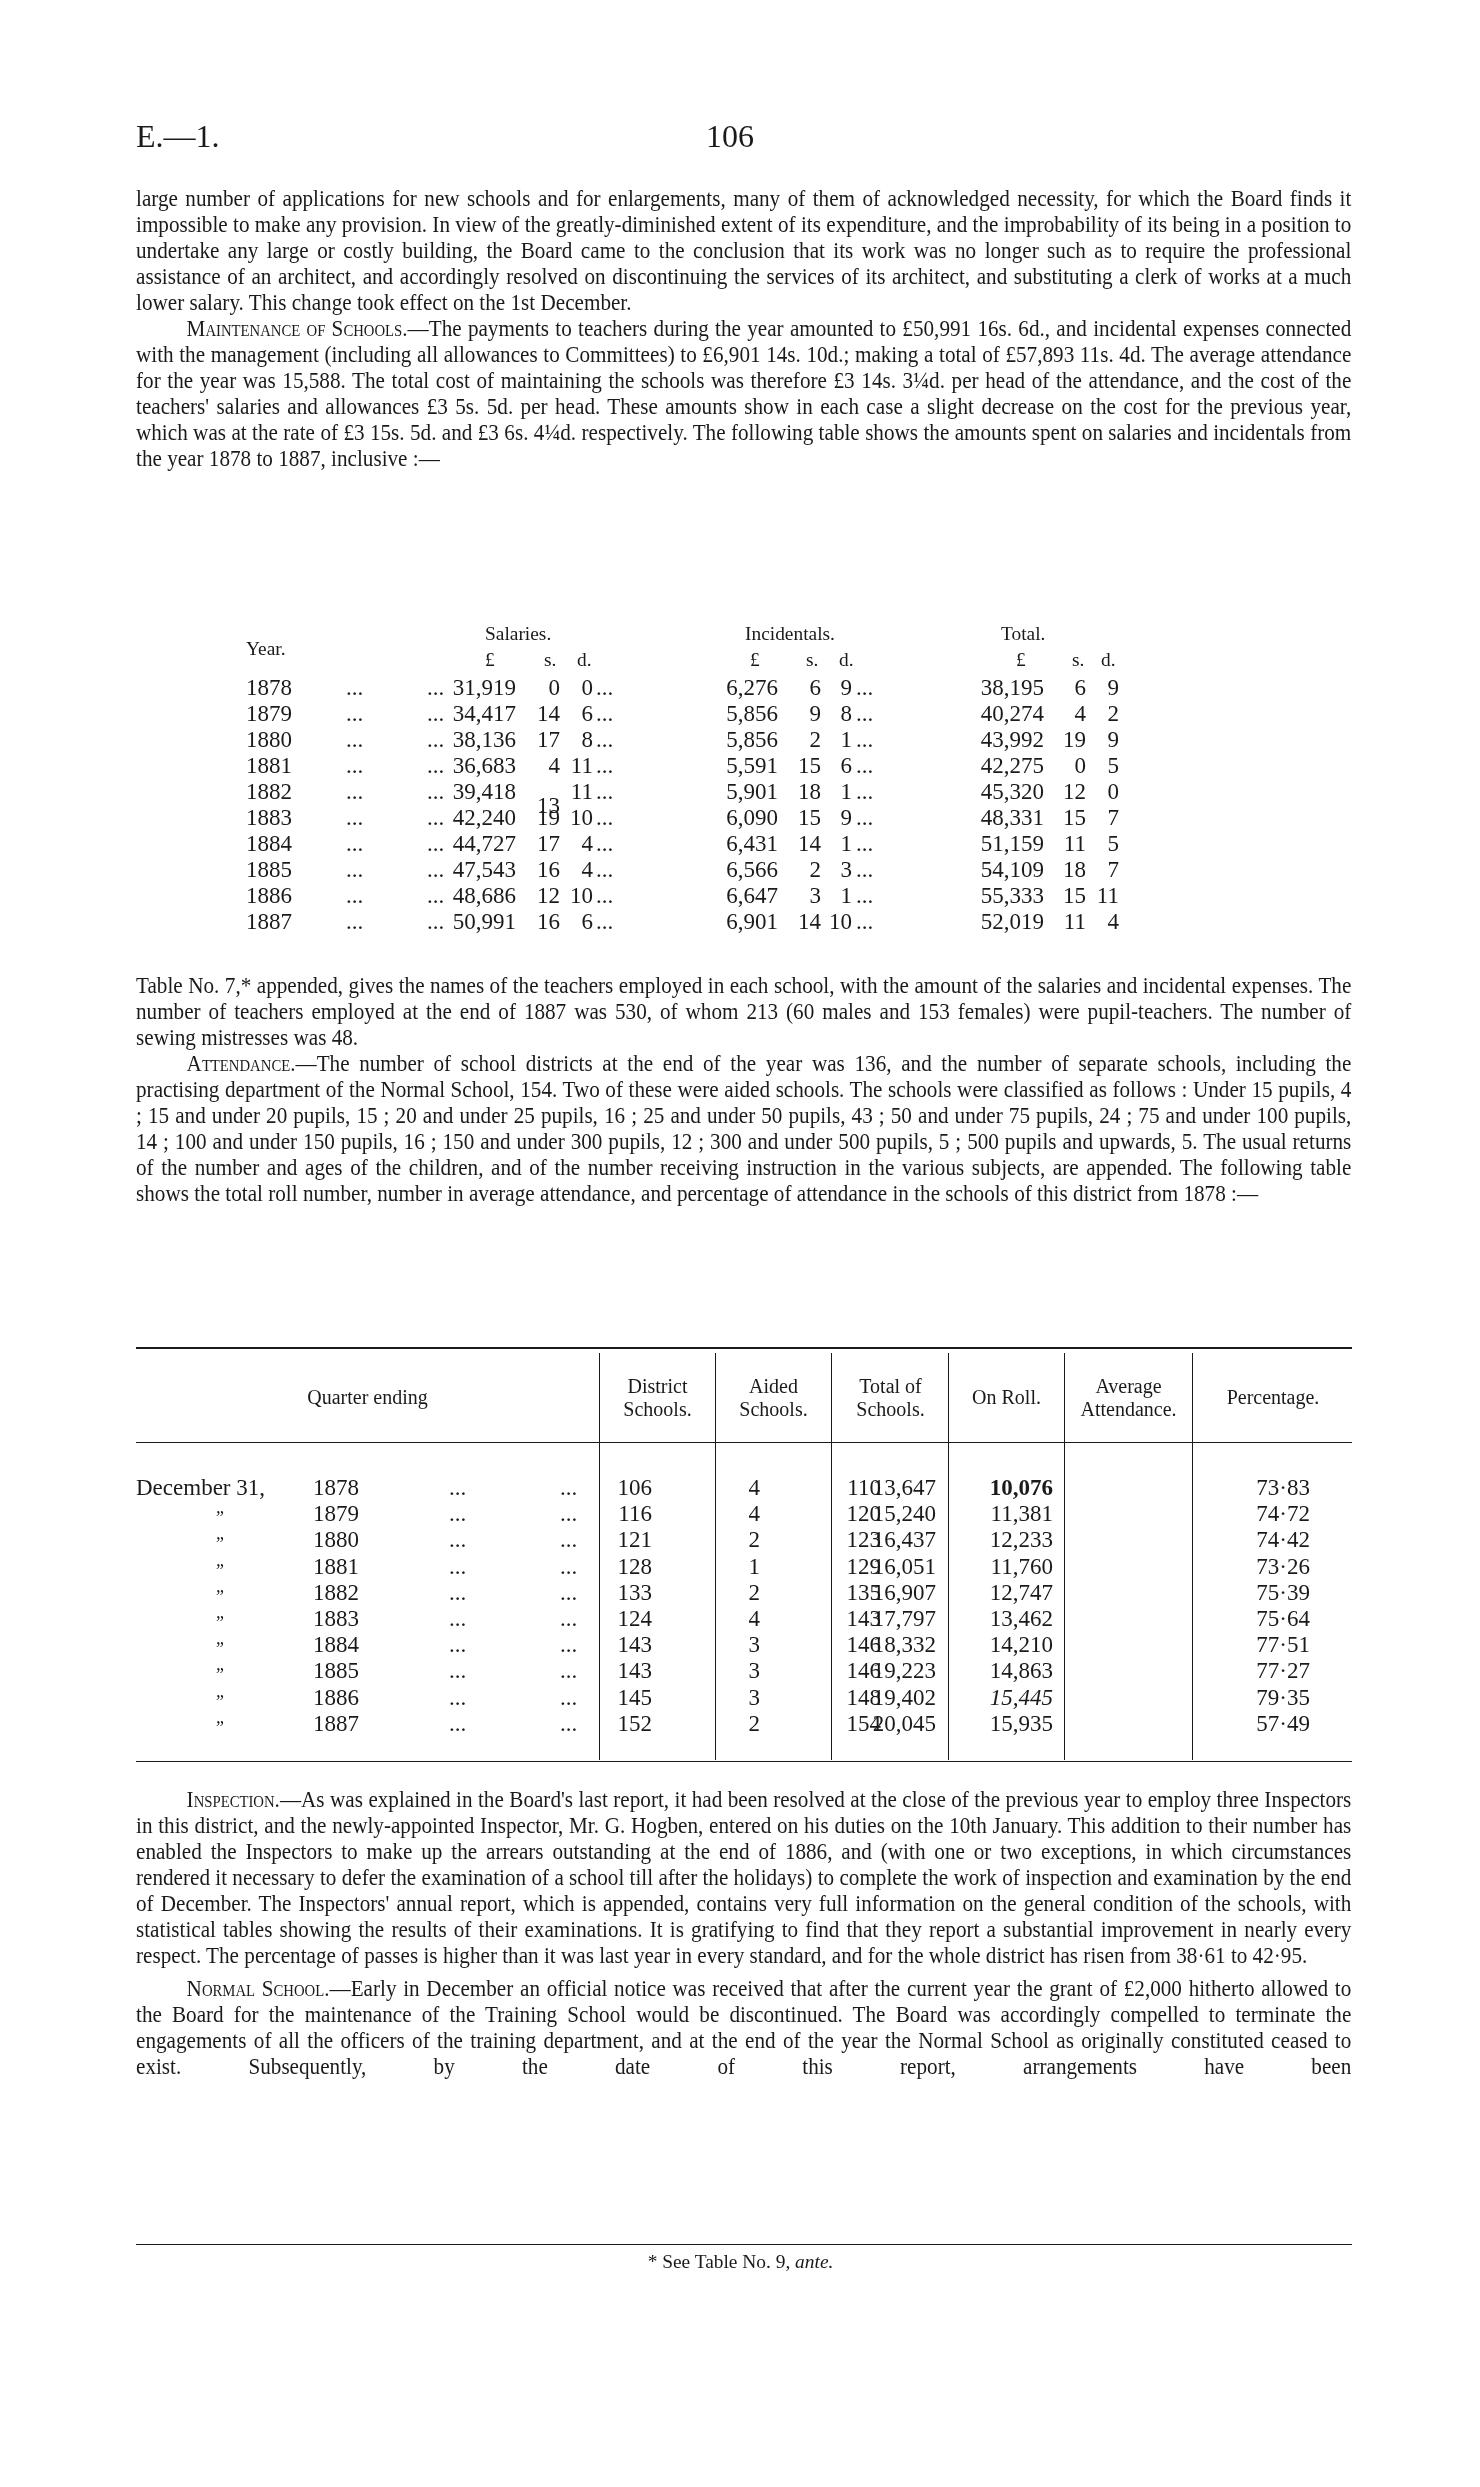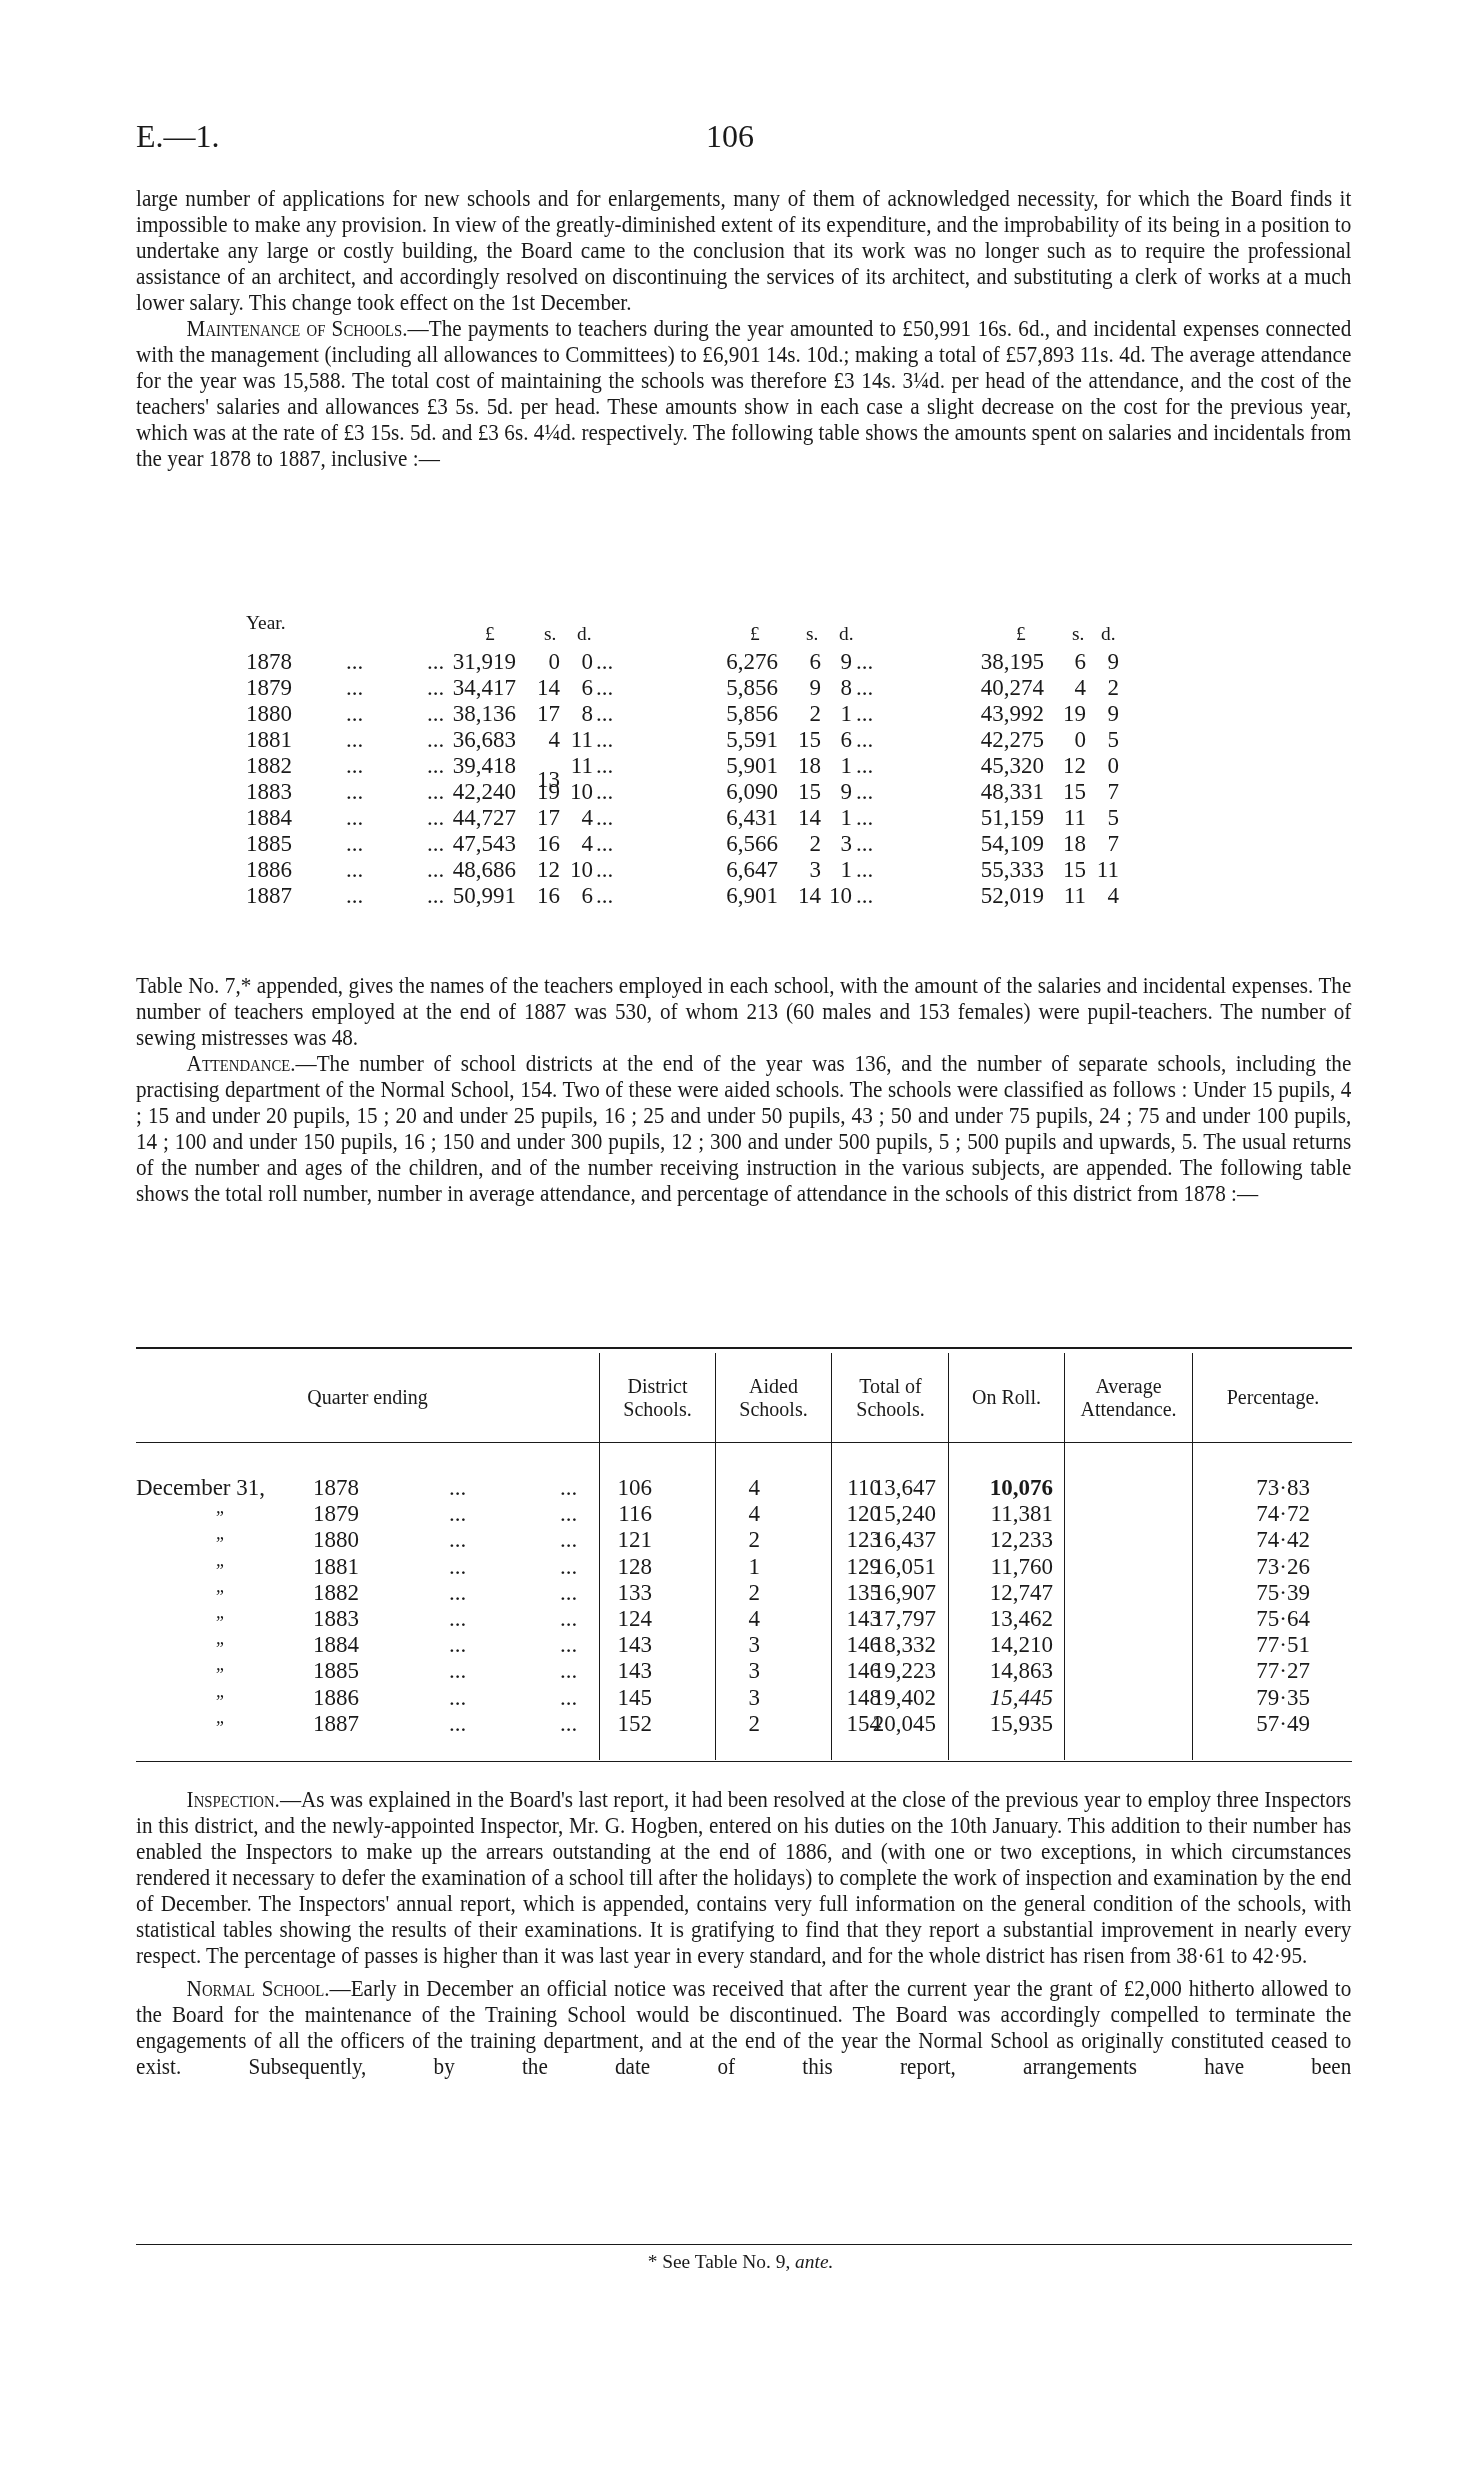--- a/index.html
+++ b/index.html
@@ -43,20 +43,25 @@
   <span class="hdr hdr-left">E.—1.</span>
   <span class="hdr hdr-center">106</span>
 </div>
 
 <div class="text" style="top:186px;">
   <p class="para">large number of applications for new schools and for enlargements, many of them of acknowledged necessity, for which the Board finds it impossible to make any provision.  In view of the greatly-diminished extent of its expenditure, and the improbability of its being in a position to undertake any large or costly building, the Board came to the conclusion that its work was no longer such as to require the professional assistance of an architect, and accordingly resolved on discontinuing the services of its architect, and substituting a clerk of works at a much lower salary.  This change took effect on the 1st December.</p>
   <p class="para ind"><span class="sc">Maintenance of Schools.</span><span>—The payments to teachers during the year amounted to £50,991 16s. 6d., and incidental expenses connected with the management (including all allowances to Committees) to £6,901 14s. 10d.; making a total of £57,893 11s. 4d.  The average attendance for the year was 15,588.  The total cost of maintaining the schools was therefore £3 14s. 3¼d. per head of the attendance, and the cost of the teachers' salaries and allowances £3 5s. 5d. per head.  These amounts show in each case a slight decrease on the cost for the previous year, which was at the rate of £3 15s. 5d. and £3 6s. 4¼d. respectively.  The following table shows the amounts spent on salaries and incidentals from the year 1878 to 1887, inclusive :—</span></p>
 </div>
 
 <div class="t1" id="t1">
+  <div class="row" style="height:26px;">
+    <span class="c" style="left:239px; font-size:19.4px;">Salaries.</span>
+    <span class="c" style="left:499px; font-size:19.4px;">Incidentals.</span>
+    <span class="c" style="left:755px; font-size:19.4px;">Total.</span>
+  </div>
   <div class="row" style="height:26px;">
     <span class="c" style="left:0; top:-11px; font-size:19.4px;">Year.</span>
     <span class="c" style="left:239px; font-size:19.4px;">£</span>
     <span class="c" style="left:298px; font-size:19.4px;">s.</span>
     <span class="c" style="left:331px; font-size:19.4px;">d.</span>
     <span class="c" style="left:504px; font-size:19.4px;">£</span>
     <span class="c" style="left:560px; font-size:19.4px;">s.</span>
     <span class="c" style="left:593px; font-size:19.4px;">d.</span>
     <span class="c" style="left:770px; font-size:19.4px;">£</span>
     <span class="c" style="left:826px; font-size:19.4px;">s.</span>

